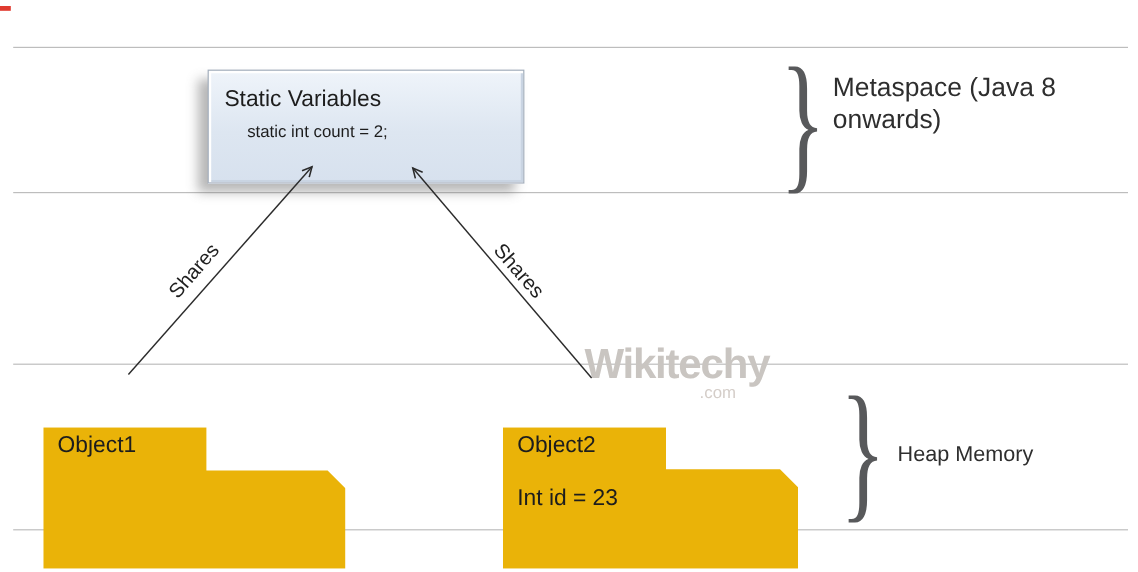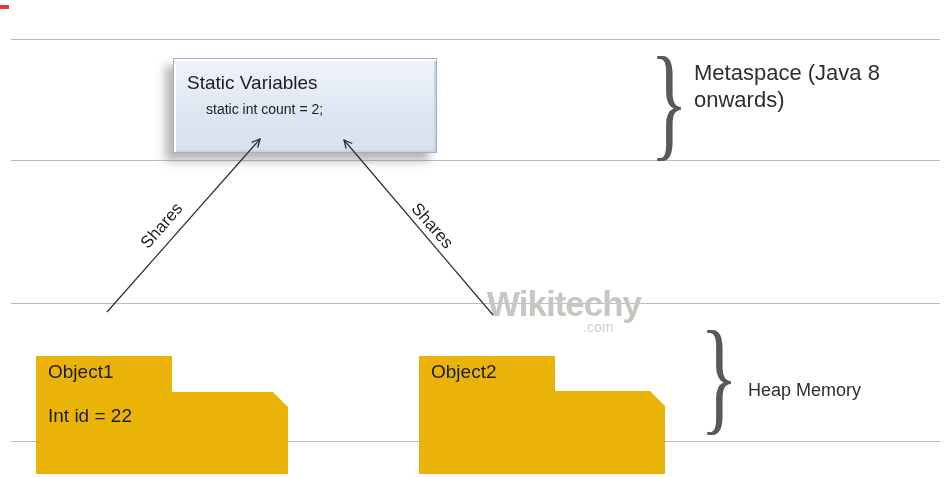--- a/index.html
+++ b/index.html
@@ -34,21 +34,21 @@
   
   .brace{
     position:absolute;color:#58595b;font-family:"Liberation Serif", serif;
     font-size:128px;line-height:96px;transform:scaleX(.62);transform-origin:left center;
     font-weight:400;
   }
   #metaspace-brace{left:650px;top:53px;}
   #heap-brace{left:700px;top:327px;}
 
   .metaspace-text{position:absolute;left:694px;top:59px;font-size:22px;line-height:27px;color:#2e2e2e;}
-  .heap-label{position:absolute;left:748px;top:368px;font-size:18px;color:#2e2e2e;margin-top:12px;}
+  .heap-label{position:absolute;left:748px;top:368px;font-size:18px;color:#2e2e2e;}
 
   
   .shares{position:absolute;font-size:17px;color:#1f1f1f;white-space:nowrap;}
   #shares-left{left:162px;top:226px;transform:translate(-50%,-50%) rotate(-49deg);}
   #shares-right{left:432px;top:226px;transform:translate(-50%,-50%) rotate(49deg);}
 
   
   .watermark{position:absolute;left:487px;top:287px;color:#c9c5c1;}
   .watermark .brand{font-size:35px;font-weight:bold;letter-spacing:-1px;line-height:34px;}
   .watermark .dom{position:absolute;left:96px;top:32px;font-size:14px;color:#d4cdc8;}
@@ -78,27 +78,27 @@
   </div>
 
   <div class="brace" id="metaspace-brace">}</div>
   <div class="metaspace-text">
     <div>Metaspace (Java 8 onwards)</div>
   </div>
 
   <div class="obj-box" id="obj1">
     <div class="obj-title">Object1</div>
     <div class="obj-fields">
-      <div>Int id = 22</div>
     </div>
   </div>
 
   <div class="obj-box" id="obj2">
     <div class="obj-title">Object2</div>
     <div class="obj-fields">
+      <div>Int id = 23</div>
     </div>
   </div>
 
   <div class="brace" id="heap-brace">}</div>
   <div class="heap-label">Heap Memory</div>
 
   <svg class="arrow-layer" width="948" height="477">
     <defs>
       <marker id="ah" markerWidth="14" markerHeight="14" refX="9" refY="5" orient="auto" markerUnits="userSpaceOnUse">
         <path d="M1,1 L9,5 L1,9" fill="none" stroke="#2b2b2b" stroke-width="1.3"></path>

